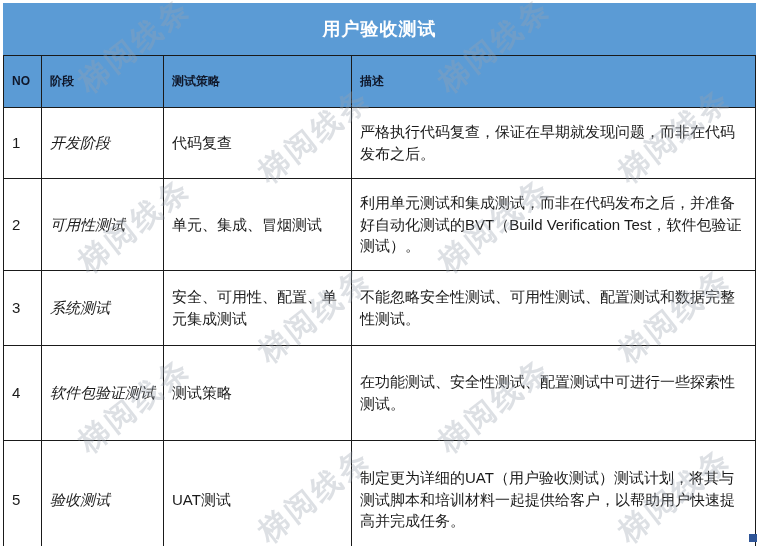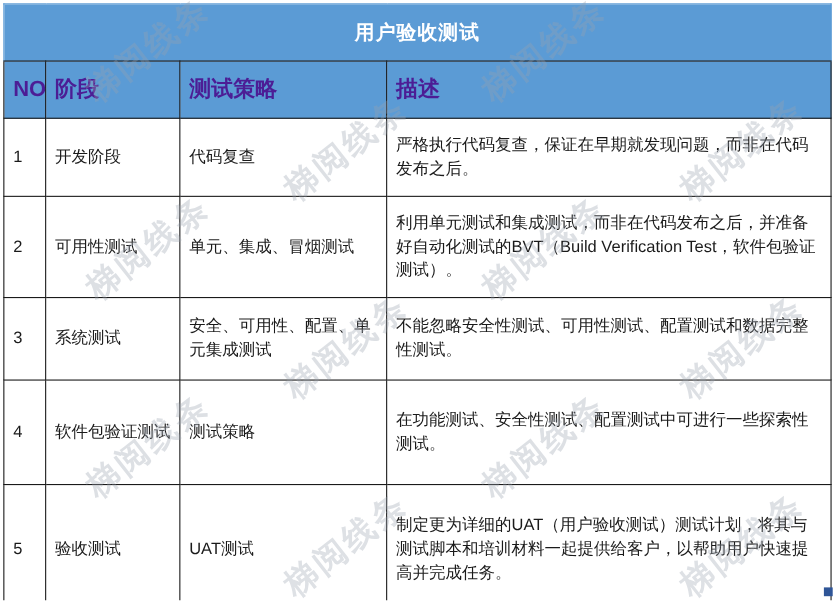--- a/index.html
+++ b/index.html
@@ -77,31 +77,31 @@
     text-align: center;
     height: 52px;
     letter-spacing: 1px;
     border: 1px solid #5B9BD5;
     border-bottom: 1px solid #1a1a1a;
   }
 
   
   tr.header-row th {
     background: #5B9BD5;
-    color: #4c1d95;
-    font-size: 20px;
+    color: #0f172a;
+    font-size: 12px;
     font-weight: 700;
     text-align: left;
     height: 52px;
     vertical-align: middle;
   }
 
   
   td.c-no { width: 38px;  text-align: left; padding-left: 7px; }
-  td.c-phase { width: 122px; }
+  td.c-phase { width: 122px; font-style: italic; }
   td.c-strategy { width: 188px; }
   td.c-desc { width: 404px; }
 
   col.w-no { width: 38px; }
   col.w-phase { width: 122px; }
   col.w-strategy { width: 188px; }
   col.w-desc { width: 404px; }
 
   tr.r1 td { height: 71px; }
   tr.r2 td { height: 92px; }

